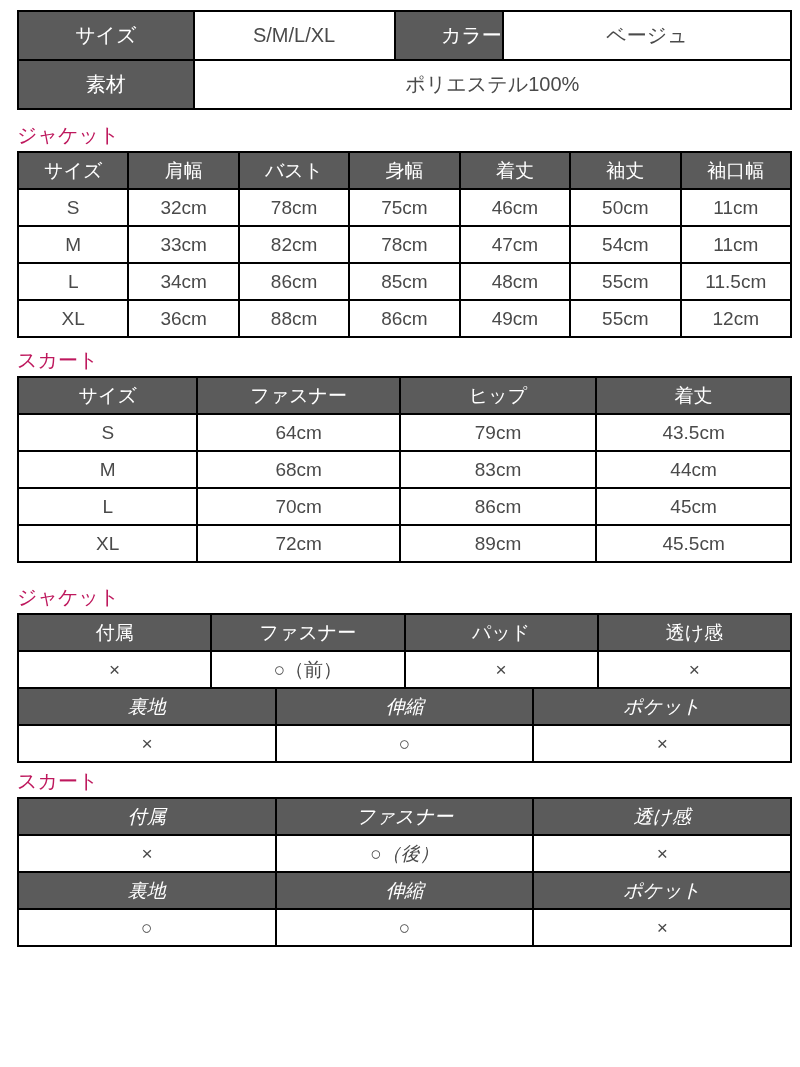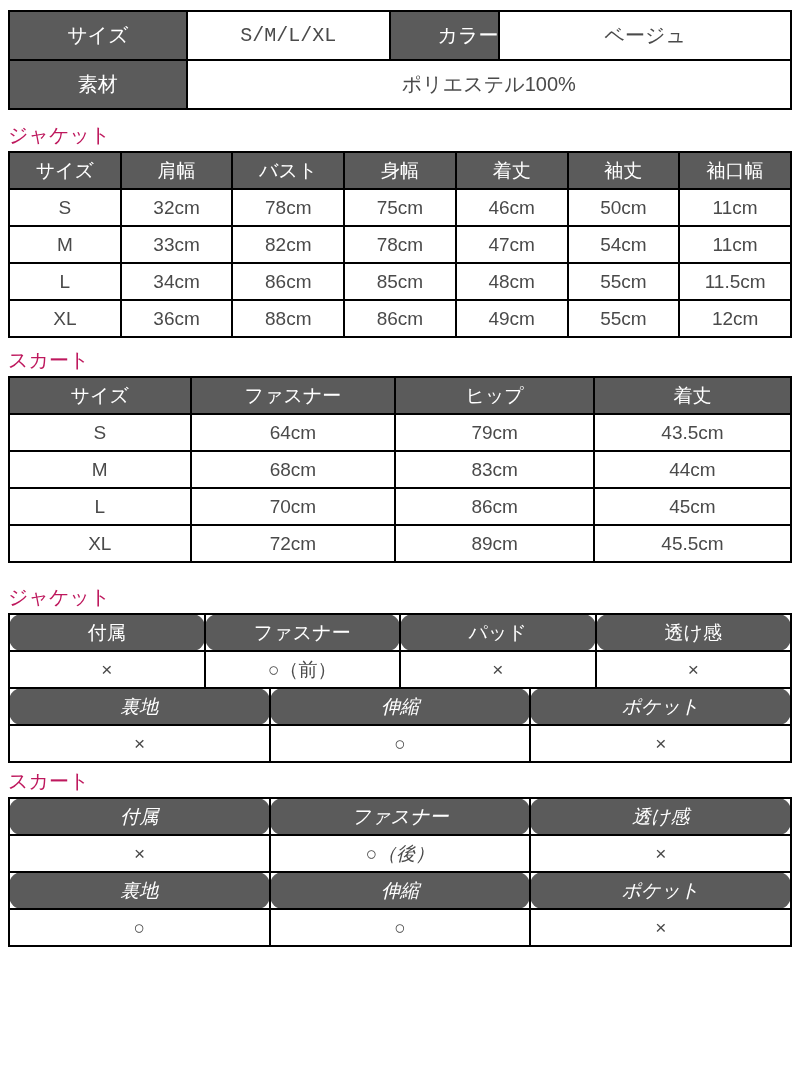--- a/index.html
+++ b/index.html
@@ -1,50 +1,50 @@
 <!DOCTYPE html>
 <html><head>
 <meta charset="utf-8">
 <style>
   html,body { margin:0; padding:0; background:#ffffff; }
   body {
     width:800px; height:1067px;
     font-family:"Liberation Sans","DejaVu Sans",sans-serif;
     color:#4a4a4a;
   }
-  .page { box-sizing:border-box; width:800px; padding:10px 8px 0 8px; }
+  .page { box-sizing:border-box; width:800px; padding:10px 8px 0 17px; }
 
   table { border-collapse:collapse; width:100%; table-layout:fixed; }
   td {
     border:2px solid #000000;
     text-align:center; vertical-align:middle;
     padding:0; font-size:19px; color:#4a4a4a;
     overflow:hidden; white-space:nowrap;
   }
   .hd { background:#5b5b5b; color:#ffffff; }
 
   .info-table td { height:47px; font-size:20px; }
-  .info-c1 { width:22.7%; } .info-c2 { width:26.0%;font-family:Liberation Mono, monospace; }
+  .info-c1 { width:22.7%; } .info-c2 { width:26.0%; }
   .info-c3 { width:13.9%;text-align:right; } .info-c4 { width:37.4%;text-align:center; }
 
   .section-label {
     font-size:20px; color:#be185d; line-height:24px;
     margin:12px 0 4px 0;
   }
   .lbl-jacket-size { margin-top:13px; }
   .lbl-skirt-size  { margin-top:10px; }
   .lbl-jacket-detail { margin-top:22px; }
   .lbl-skirt-detail  { margin-top:6px; }
 
   .size-table td { height:35px; }
   .jacket-size-table td { width:14.28%; }
   .skirt-c1 { width:23.2%; } .skirt-c2 { width:26.2%; }
   .skirt-c3 { width:25.4%; } .skirt-c4 { width:25.2%; }
 
-  .detail-table td { height:35px;border-radius:13px; }
+  .detail-table td { height:35px; }
   .detail-table.cols4 td { width:25%; }
   .detail-table.cols3 td { width:33.33%;font-style:italic; }
   .stack-under { margin-top:-2px; }
 </style>
 </head>
 <body>
 
 <div class="page">
 
   <table class="info-table">

